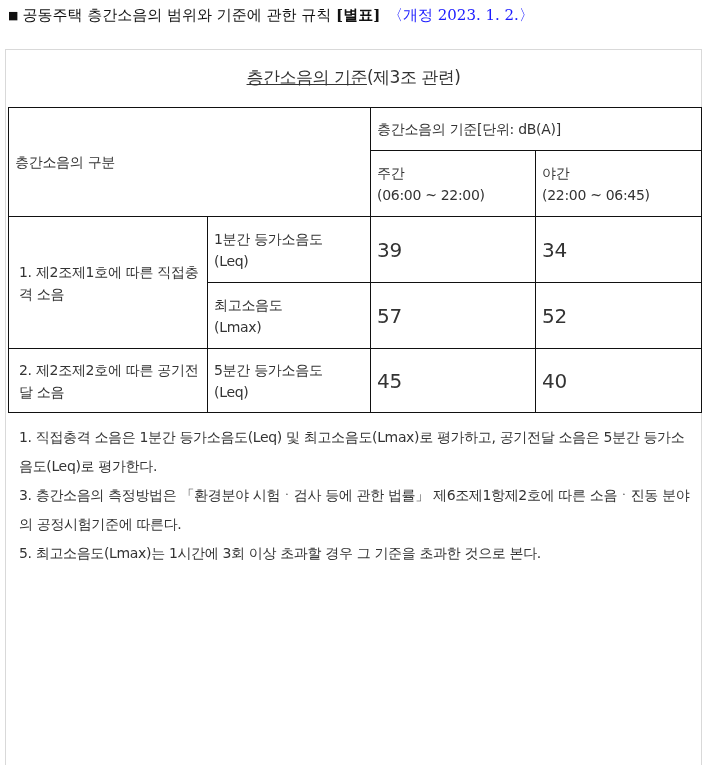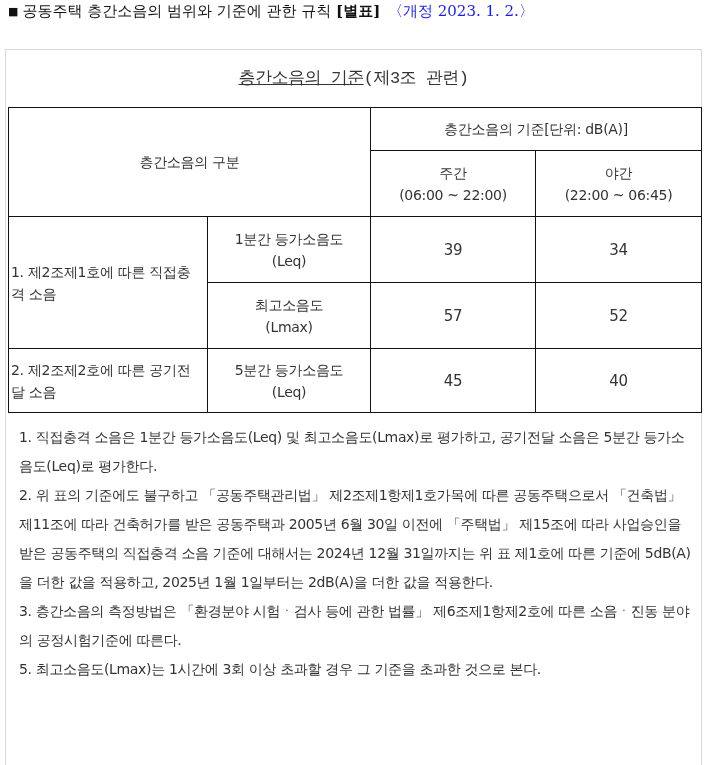--- a/index.html
+++ b/index.html
@@ -1,46 +1,46 @@
 <!DOCTYPE html>
 <html><head>
   <meta charset="utf-8">
   <style>
     html, body { margin: 0; padding: 0; background: #ffffff; }
     body {
       width: 716px; height: 765px; overflow: hidden; position: relative;
       font-family: "DejaVu Sans", sans-serif; color: #222222;
     }
     .heading {
-      position: absolute; left: 8px; top: 1px; height: 24px; line-height: 21px;
+      position: absolute; left: 8px; top: 1px; height: 24px; line-height: 28px;
       font-family: "DejaVu Serif", serif; font-size: 15px; color: #111111; white-space: nowrap;
     }
     .heading .bullet { font-size: 11px; margin-right: 4px; position: relative; top: -1px; }
     .heading .bracket { font-weight: bold; }
     .heading .amend { color: #1a1aff; margin-left: 3px; }
     .box {
       position: absolute; left: 5px; top: 49px; width: 697px; height: 730px;
       border: 1px solid #d9d9d9; border-bottom: none; box-sizing: border-box;
     }
     .title {
       position: absolute; left: 0; right: 0; top: 16px; text-align: center;
-      font-size: 17px; color: #333333; letter-spacing: -0.5px; font-family: Liberation Mono, monospace;
+      font-size: 17px; color: #333333; letter-spacing: -0.5px;
     }
     .title .u { text-decoration: underline; }
     table.grid {
       position: absolute; left: 2px; top: 57px; width: 693px;
       border-collapse: collapse; table-layout: fixed;
       font-size: 14px; color: #333333; letter-spacing: -0.3px;
     }
     table.grid td {
-      border: 1.5px solid #111111; text-align: center; vertical-align: middle;
+      border: 1.5px solid #111111; text-align: left; vertical-align: middle;
       padding: 0 6px; line-height: 22px;
     }
-    table.grid td.left { text-align: left; padding-left: 2px; }
-    .num { font-size: 15px; }
+    table.grid td.left { text-align: left; padding-left: 10px; }
+    .num { font-size: 20px; }
     .notes {
       position: absolute; left: 13px; top: 373px; right: 8px;
       font-size: 14px; color: #333333; line-height: 29px; letter-spacing: -0.35px;
     }
     .notes div { white-space: normal; }
   </style>
 </head>
 <body>
 
 <div class="heading">
@@ -100,17 +100,16 @@
         <div>(Leq)</div>
       </td>
       <td class="num">45</td>
       <td class="num">40</td>
     </tr>
   </tbody>
     </table>
 
   <div class="notes">
     <div>1. 직접충격 소음은 1분간 등가소음도(Leq) 및 최고소음도(Lmax)로 평가하고, 공기전달 소음은 5분간 등가소음도(Leq)로 평가한다.</div>
-    <div>2. 위 표의 기준에도 불구하고 「공동주택관리법」 제2조제1항제1호가목에 따른 공동주택으로서 「건축법」 제11조에 따라 건축허가를 받은 공동주택과 2005년 6월 30일 이전에 「주택법」 제15조에 따라 사업승인을 받은 공동주택의 직접충격 소음 기준에 대해서는 2024년 12월 31일까지는 위 표 제1호에 따른 기준에 5dB(A)을 더한 값을 적용하고, 2025년 1월 1일부터는 2dB(A)을 더한 값을 적용한다.</div>
     <div>3. 층간소음의 측정방법은 「환경분야 시험ㆍ검사 등에 관한 법률」 제6조제1항제2호에 따른 소음ㆍ진동 분야의 공정시험기준에 따른다.</div>
     <div>5. 최고소음도(Lmax)는 1시간에 3회 이상 초과할 경우 그 기준을 초과한 것으로 본다.</div>
   </div>
 </div>
 
 </body></html>

